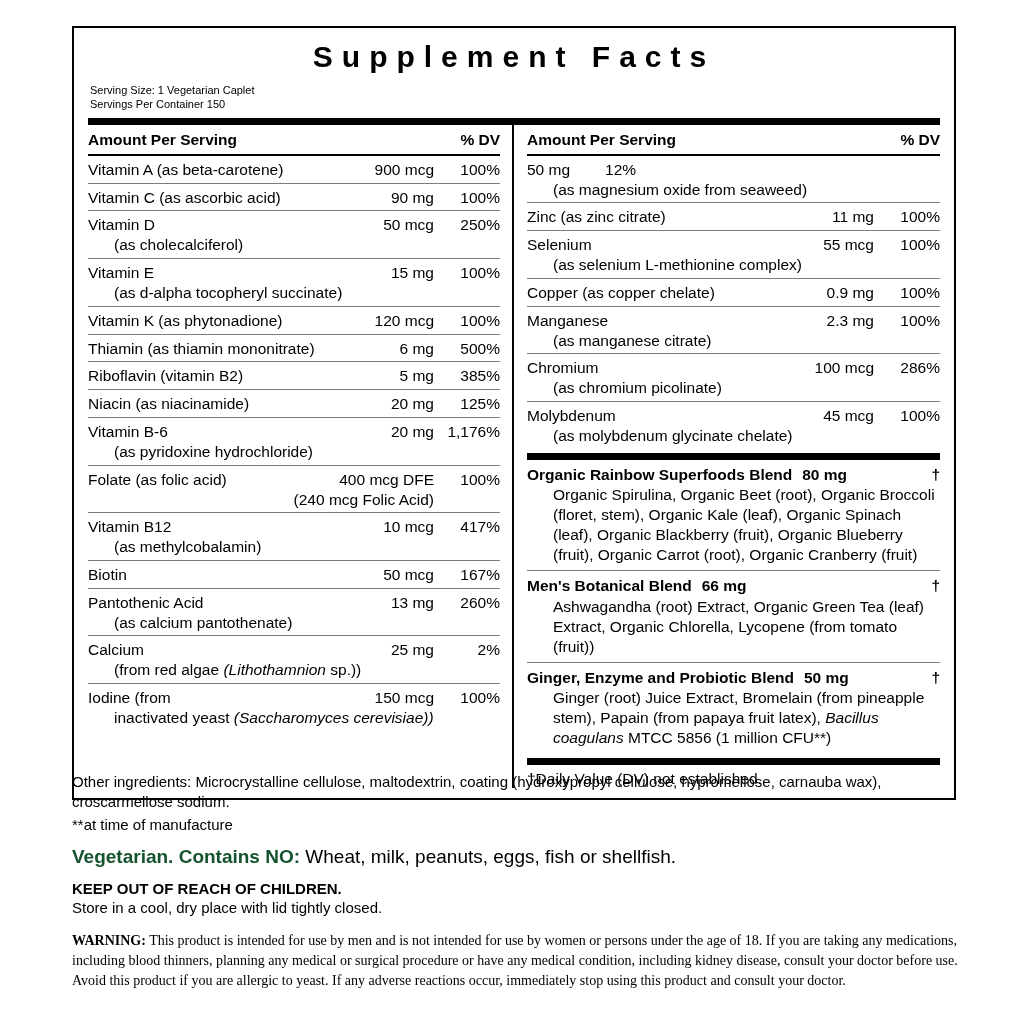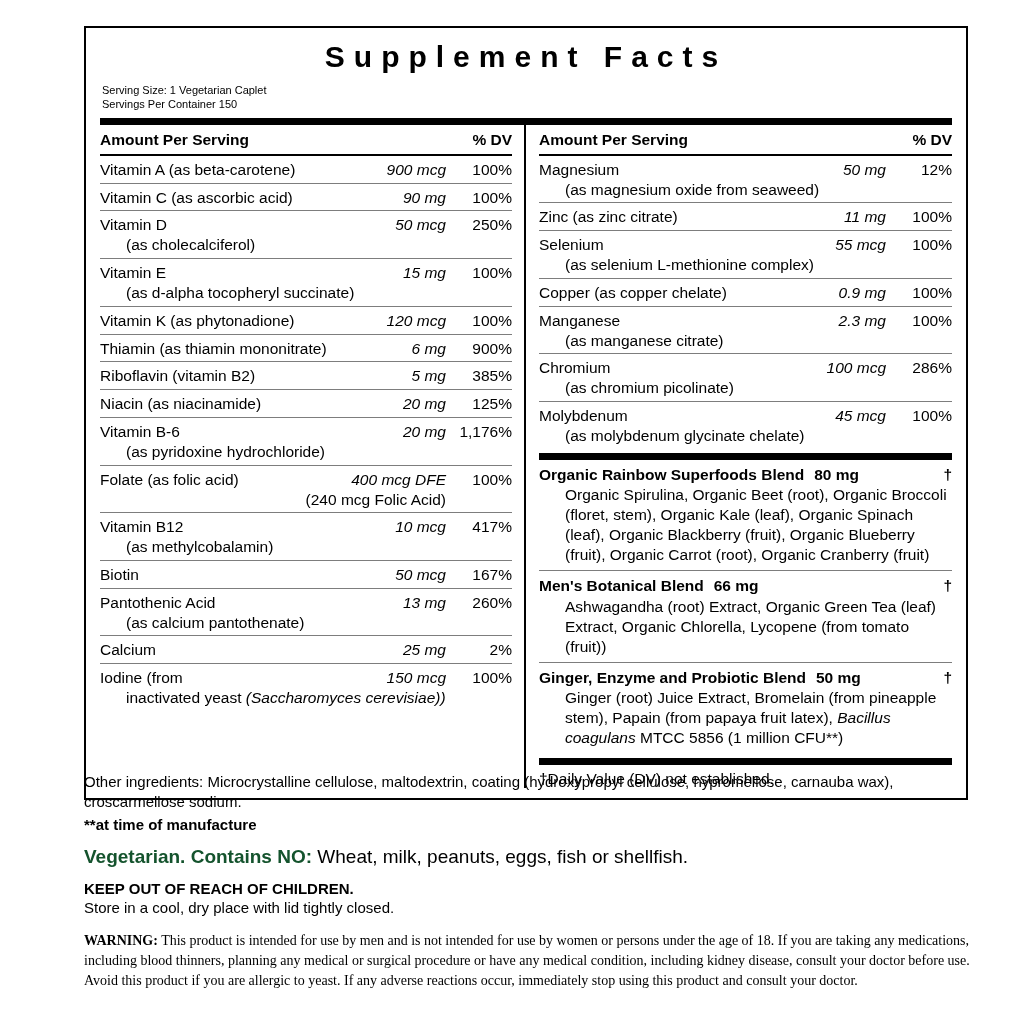--- a/index.html
+++ b/index.html
@@ -10,21 +10,21 @@
   body {
     width: 1024px;
     height: 1024px;
     font-family: "Liberation Sans", sans-serif;
     color: #000000;
     position: relative;
     overflow: hidden;
   }
   .page {
     position: absolute;
-    left: 12px; top: 0;
+    left: 0; top: 0;
     width: 883px;
     height: 1024px;
   }
 
   
   .panel {
     position: absolute;
     left: 72px;
     top: 26px;
     width: 884px;
@@ -87,21 +87,20 @@
   }
   .nm {
     flex: 1 1 auto;
     padding-right: 6px;
   }
   .amt {
     flex: 0 0 auto;
     text-align: right;
     white-space: nowrap;
     padding-right: 10px;
-    font-style: italic;
   }
   .dv {
     flex: 0 0 56px;
     text-align: right;
     white-space: nowrap;
   }
   .sub {
     font-size: 15.5px;
     line-height: 1.28;
     padding-left: 26px;
@@ -151,21 +150,21 @@
   .footer {
     position: absolute;
     left: 72px;
     top: 772px;
     width: 890px;
     font-size: 15px;
     line-height: 1.33;
   }
   .footer p { margin: 0 0 0 0; }
   .other-ing { margin-bottom: 2px !important; }
-  .manufacture { margin-top: 3px !important; font-weight: bold; }
+  .manufacture { margin-top: 3px !important; }
   .veg-line {
     margin-top: 10px !important;
     font-size: 19px;
     line-height: 1.3;
   }
   .veg-strong {
     color: #14532d;
     font-weight: bold;
   }
   .keep-out {
@@ -241,21 +240,21 @@
               <div class="row-line">
                 <span class="nm">Vitamin K (as phytonadione)</span>
                 <span class="amt">120 mcg</span>
                 <span class="dv">100%</span>
               </div>
             </div>
             <div class="row">
               <div class="row-line">
                 <span class="nm">Thiamin (as thiamin mononitrate)</span>
                 <span class="amt">6 mg</span>
-                <span class="dv">900%</span>
+                <span class="dv">500%</span>
               </div>
             </div>
             <div class="row">
               <div class="row-line">
                 <span class="nm">Riboflavin (vitamin B2)</span>
                 <span class="amt">5 mg</span>
                 <span class="dv">385%</span>
               </div>
             </div>
             <div class="row">
@@ -305,20 +304,21 @@
                 <span class="dv">260%</span>
               </div>
               <div class="sub">(as calcium pantothenate)</div>
             </div>
             <div class="row">
               <div class="row-line">
                 <span class="nm">Calcium</span>
                 <span class="amt">25 mg</span>
                 <span class="dv">2%</span>
               </div>
+              <div class="sub">(from red algae <span class="ital">(Lithothamnion</span> sp.))</div>
             </div>
             <div class="row last-plain">
               <div class="row-line">
                 <span class="nm">Iodine (from</span>
                 <span class="amt">150 mcg</span>
                 <span class="dv">100%</span>
               </div>
               <div class="sub">inactivated yeast <span class="ital">(Saccharomyces cerevisiae))</span></div>
             </div>
           </div>
@@ -326,21 +326,20 @@
 
       <div class="col col-right">
         <div class="hdr-row">
           <span>Amount Per Serving</span>
           <span>% DV</span>
         </div>
 
         <div id="right-rows">
             <div class="row">
               <div class="row-line">
-                <span class="nm">Magnesium</span>
                 <span class="amt">50 mg</span>
                 <span class="dv">12%</span>
               </div>
               <div class="sub">(as magnesium oxide from seaweed)</div>
             </div>
             <div class="row">
               <div class="row-line">
                 <span class="nm">Zinc (as zinc citrate)</span>
                 <span class="amt">11 mg</span>
                 <span class="dv">100%</span>

